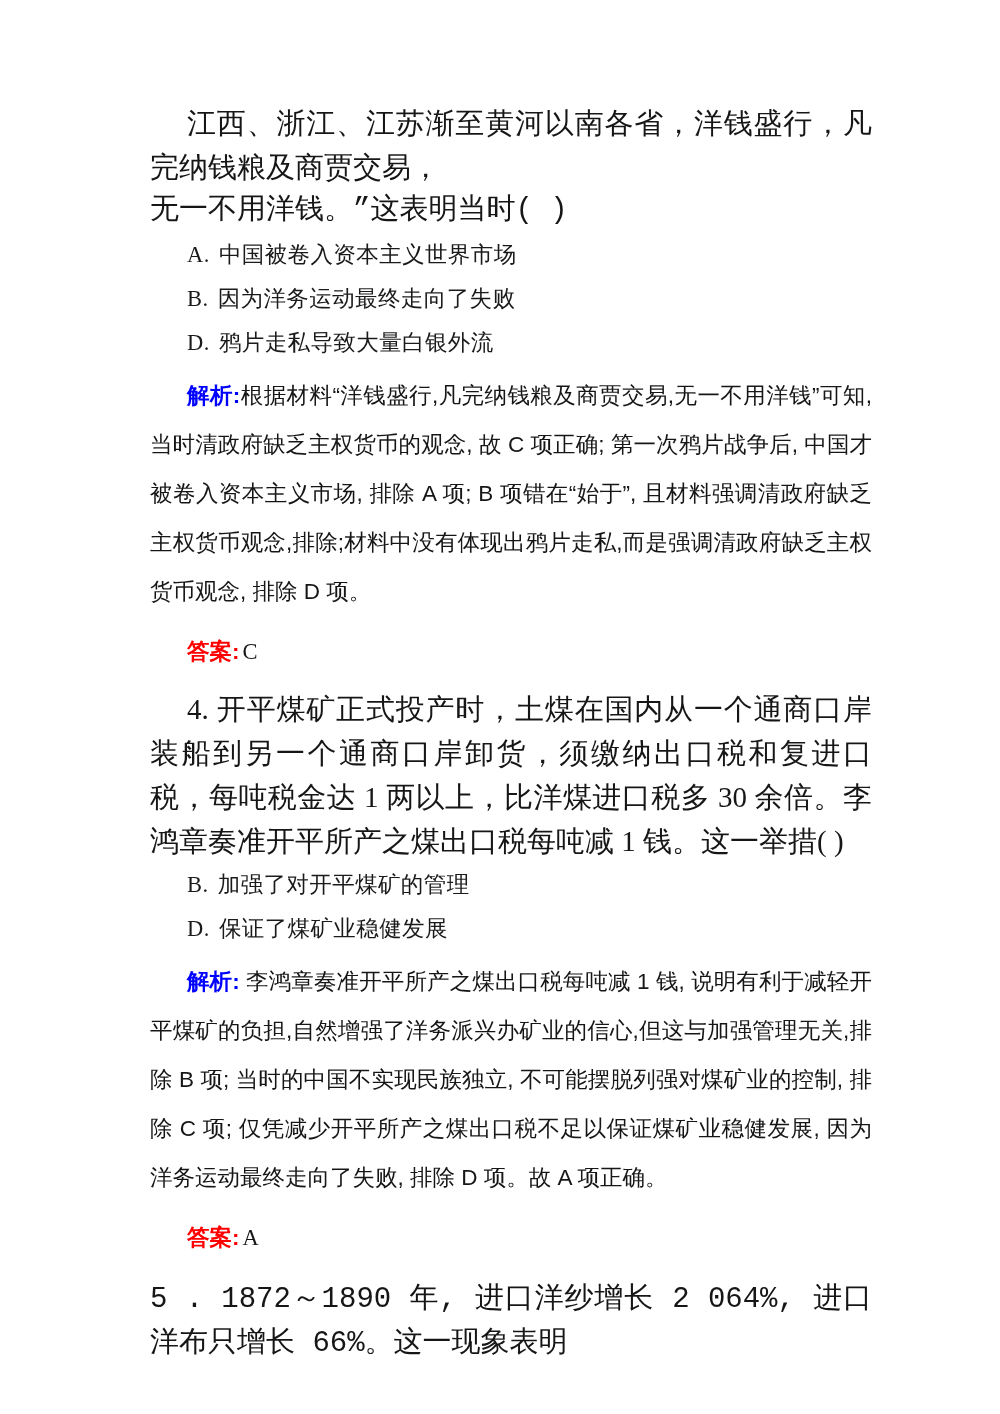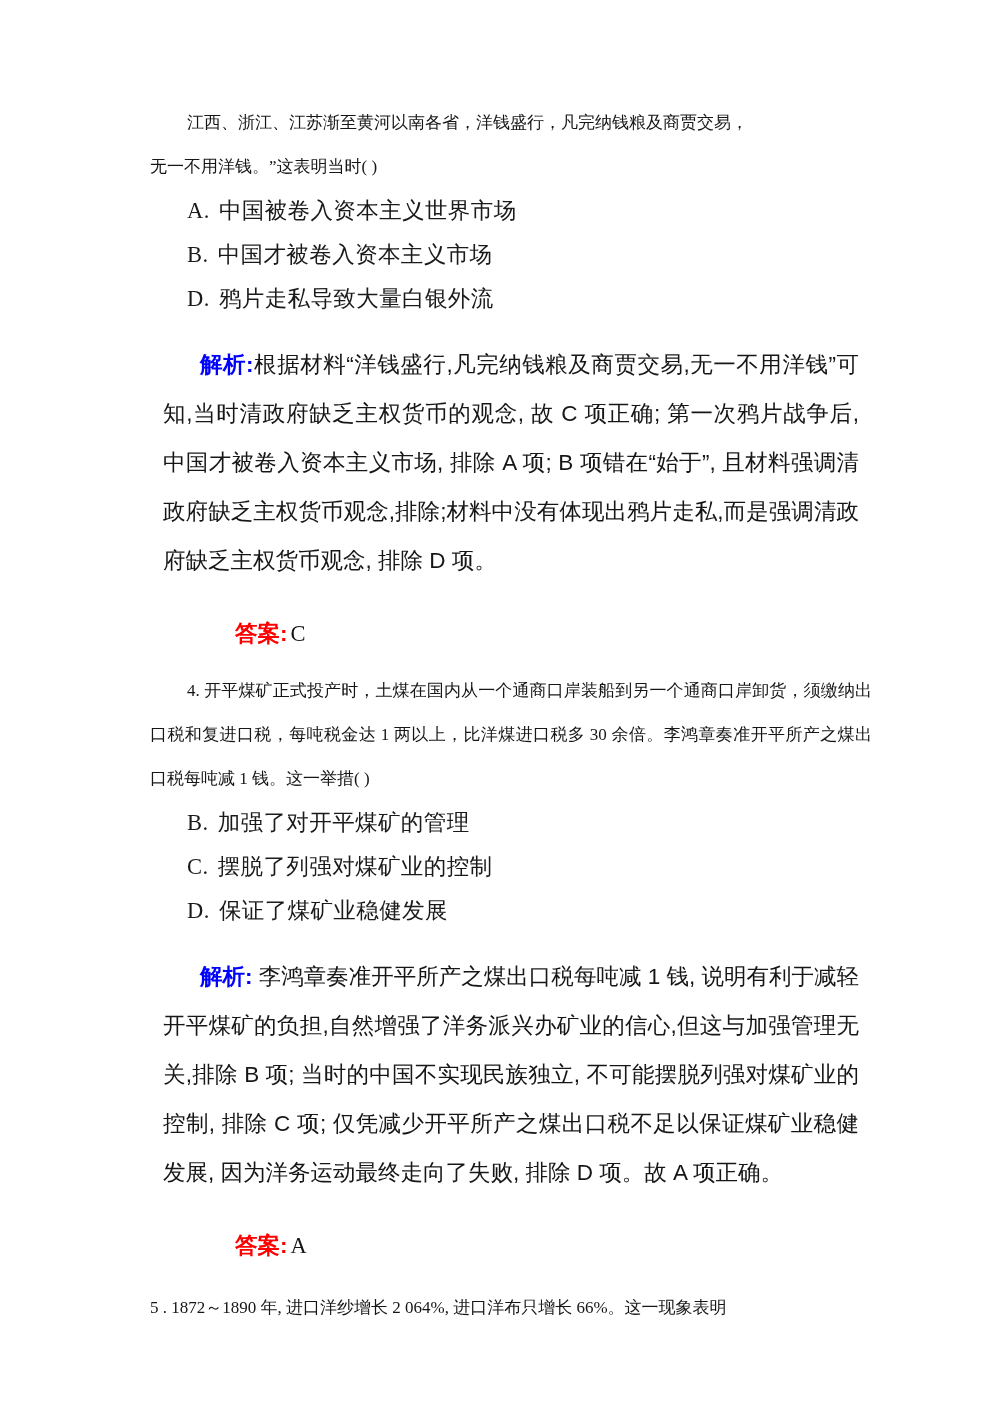--- a/index.html
+++ b/index.html
@@ -30,32 +30,33 @@
   .content {
     position: absolute;
     left: 150px;
     top: 101px;
     width: 722px;
   }
 
   
   .q-block {
     font-family: "Liberation Serif", "DejaVu Serif", serif;
-    font-size: 17px;
+    font-size: 29px;
     line-height: 44px;
     color: #161616;
     text-align: justify;
     text-justify: inter-character;
   }
   .q-para {
     text-indent: 37px;
     margin: 0;
   }
   .q-para.no-indent {
     text-indent: 0;
+    font-family: Liberation Mono, monospace;
   }
 
   .options {
     margin: 0;
     padding: 0;
     list-style: none;
   }
   .option {
     font-family: "Liberation Serif", "DejaVu Serif", serif;
     font-size: 22.5px;
@@ -78,40 +79,39 @@
 
   
   .analysis {
     font-family: "Liberation Sans", "DejaVu Sans", sans-serif;
     font-size: 22.5px;
     line-height: 49px;
     color: #161616;
     text-align: justify;
     text-justify: inter-character;
     text-indent: 37px;
-    margin: 13px;
+    margin: 0;
   }
   .label-analysis {
     color: #0000ff;
     font-family: "Liberation Sans", "DejaVu Sans", sans-serif;
     font-weight: bold;
   }
 
   .answer-line {
     font-family: "Liberation Sans", "DejaVu Sans", sans-serif;
     font-size: 22.5px;
     line-height: 49px;
     text-indent: 37px;
     margin: 0;
   }
   .label-answer {
     color: #ff0000;
     font-weight: bold;
     font-family: "Liberation Sans", "DejaVu Sans", sans-serif;
-    margin-left: 48px;
   }
   .answer-value {
     color: #161616;
     font-family: "Liberation Serif", "DejaVu Serif", serif;
     padding-left: 3px;
   }
 
   .spacer-sm { height: 6px; }
   .spacer-md { height: 11px; }
   .spacer-lg { height: 16px; }
@@ -125,21 +125,21 @@
     <div class="q-block">
       <p class="q-para">江西、浙江、江苏渐至黄河以南各省，洋钱盛行，凡完纳钱粮及商贾交易，</p>
       <p class="q-para no-indent">无一不用洋钱。”这表明当时(      )</p>
     </div>
 
     <ul class="options">
       <li class="option">
         <span class="opt-letter">A.</span><span class="opt-sep"></span><span class="opt-text">中国被卷入资本主义世界市场</span>
       </li>
       <li class="option">
-        <span class="opt-letter">B.</span><span class="opt-sep"></span><span class="opt-text">中国才被卷入资本主义市场</span>
+        <span class="opt-letter">B.</span><span class="opt-sep"></span><span class="opt-text">因为洋务运动最终走向了失败</span>
       </li>
       <li class="option">
         <span class="opt-letter">D.</span><span class="opt-sep"></span><span class="opt-text">鸦片走私导致大量白银外流</span>
       </li>
     </ul>
 
     <div class="spacer-sm"></div>
 
     <p class="analysis"><span class="label-analysis">解析:</span><span>根据材料“洋钱盛行,凡完纳钱粮及商贾交易,无一不用洋钱”可知,当时清政府缺乏主权货币的观念, 故 C 项正确; 第一次鸦片战争后, 中国才被卷入资本主义市场, 排除 A 项; B 项错在“始于”, 且材料强调清政府缺乏主权货币观念,排除;材料中没有体现出鸦片走私,而是强调清政府缺乏主权货币观念, 排除 D 项。</span></p>
 
@@ -151,23 +151,20 @@
 
     <div class="q-block">
       <p class="q-para"><span>4.</span>&nbsp;<span>开平煤矿正式投产时，土煤在国内从一个通商口岸装船到另一个通商口岸卸货，须缴纳出口税和复进口税，每吨税金达 1 两以上，比洋煤进口税多 30 余倍。李鸿章奏准开平所产之煤出口税每吨减 1 钱。这一举措(      )</span></p>
     </div>
 
     <ul class="options">
       <li class="option">
         <span class="opt-letter">B.</span><span class="opt-sep"></span><span class="opt-text">加强了对开平煤矿的管理</span>
       </li>
       <li class="option">
-        <span class="opt-letter">C.</span><span class="opt-sep"></span><span class="opt-text">摆脱了列强对煤矿业的控制</span>
-      </li>
-      <li class="option">
         <span class="opt-letter">D.</span><span class="opt-sep"></span><span class="opt-text">保证了煤矿业稳健发展</span>
       </li>
     </ul>
 
     <div class="spacer-sm"></div>
 
     <p class="analysis"><span class="label-analysis">解析:</span>&nbsp;<span>李鸿章奏准开平所产之煤出口税每吨减 1 钱, 说明有利于减轻开平煤矿的负担,自然增强了洋务派兴办矿业的信心,但这与加强管理无关,排除 B 项; 当时的中国不实现民族独立, 不可能摆脱列强对煤矿业的控制, 排除 C 项; 仅凭减少开平所产之煤出口税不足以保证煤矿业稳健发展, 因为洋务运动最终走向了失败, 排除 D 项。故 A 项正确。</span></p>
 
     <div class="spacer-md"></div>
 

